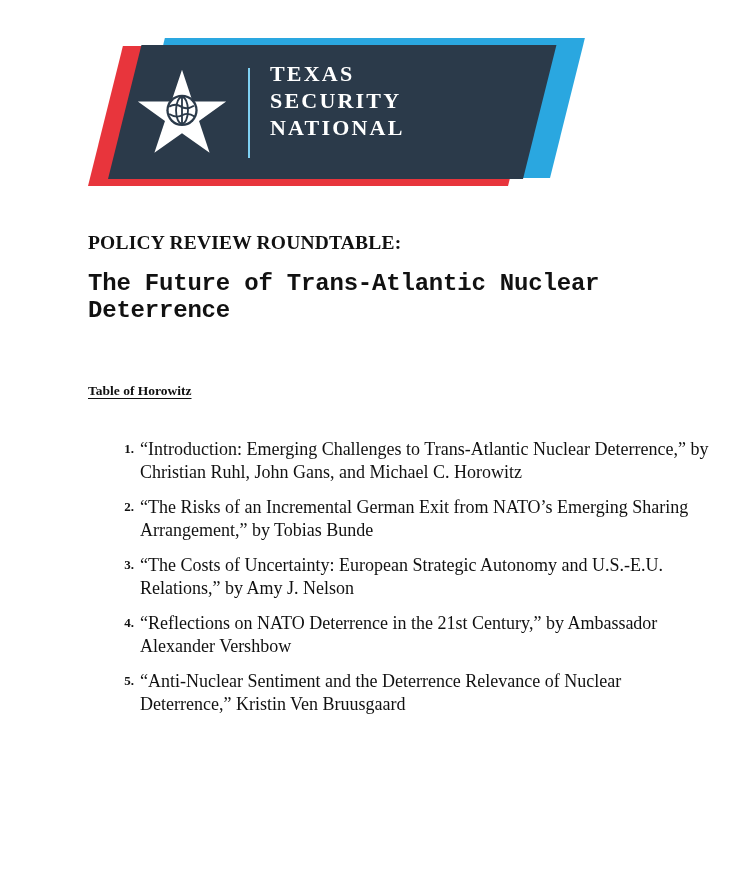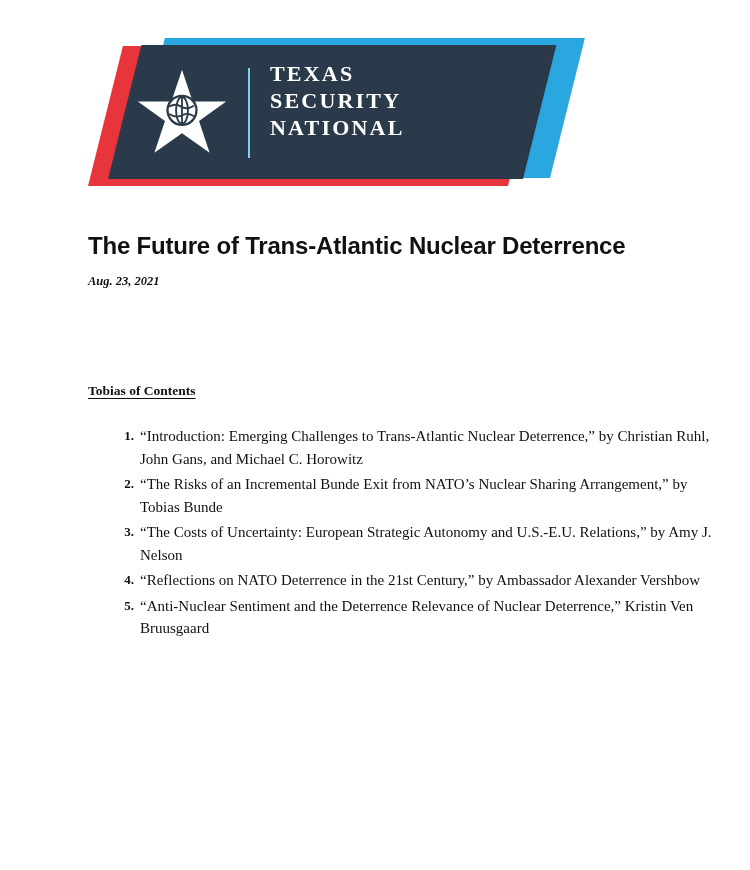--- a/index.html
+++ b/index.html
@@ -107,21 +107,21 @@
   }
   .kicker {
     font-family: "Liberation Serif", serif;
     font-weight: bold;
     font-size: 19.5px;
     letter-spacing: 0.2px;
     color: #111;
     margin: 0 0 16px 0;
   }
   .title {
-    font-family: Liberation Sans, sans-serif;
+    font-family: Liberation Mono, monospace;
     font-weight: bold;
     font-size: 24px;
     letter-spacing: -0.2px;
     color: #111;
     margin: 0 0 14px 0;
   }
   .date {
     font-family: "Liberation Serif", serif;
     font-style: italic;
     font-weight: bold;
@@ -149,24 +149,25 @@
     width: 575px;
     margin: 0;
     padding: 0 0 0 42px;
     list-style: none;
     counter-reset: tocitem;
   }
   .toc-list li {
     position: relative;
     counter-increment: tocitem;
     font-family: "Liberation Serif", serif;
-    font-size: 15px;
+    font-size: 18px;
     line-height: 22.5px;
     color: #111;
     margin-bottom: 3px;
+    margin-top: 13px;
   }
   .toc-list li::before {
     content: counter(tocitem) ".";
     position: absolute;
     left: -30px;
     top: 0;
     width: 24px;
     text-align: right;
     font-weight: bold;
     font-size: 13px;
@@ -197,27 +198,27 @@
 
       <span class="logo-text">
         <div>TEXAS</div>
         <div>SECURITY</div>
         <div>NATIONAL</div>
       </span>
     </div>
   </div>
 
   <div class="content">
+    <p class="kicker">POLICY REVIEW ROUNDTABLE:</p>
     <h1 class="title">The Future of Trans-Atlantic Nuclear Deterrence</h1>
-    <p class="date">Aug. 23, 2021</p>
   </div>
 
-  <div class="toc-heading">Tobias of Contents</div>
+  <div class="toc-heading">Table of Horowitz</div>
 
   <ol class="toc-list">
     <li>“Introduction: Emerging Challenges to Trans-Atlantic Nuclear Deterrence,” by Christian Ruhl, John Gans, and Michael C. Horowitz</li>
-    <li>“The Risks of an Incremental Bunde Exit from NATO’s Nuclear Sharing Arrangement,” by Tobias Bunde</li>
+    <li>“The Risks of an Incremental German Exit from NATO’s Emerging Sharing Arrangement,” by Tobias Bunde</li>
     <li>“The Costs of Uncertainty: European Strategic Autonomy and U.S.-E.U. Relations,” by Amy J. Nelson</li>
     <li>“Reflections on NATO Deterrence in the 21st Century,” by Ambassador Alexander Vershbow</li>
     <li>“Anti-Nuclear Sentiment and the Deterrence Relevance of Nuclear Deterrence,” Kristin Ven Bruusgaard</li>
   </ol>
 
 </div>
 
 </body></html>

